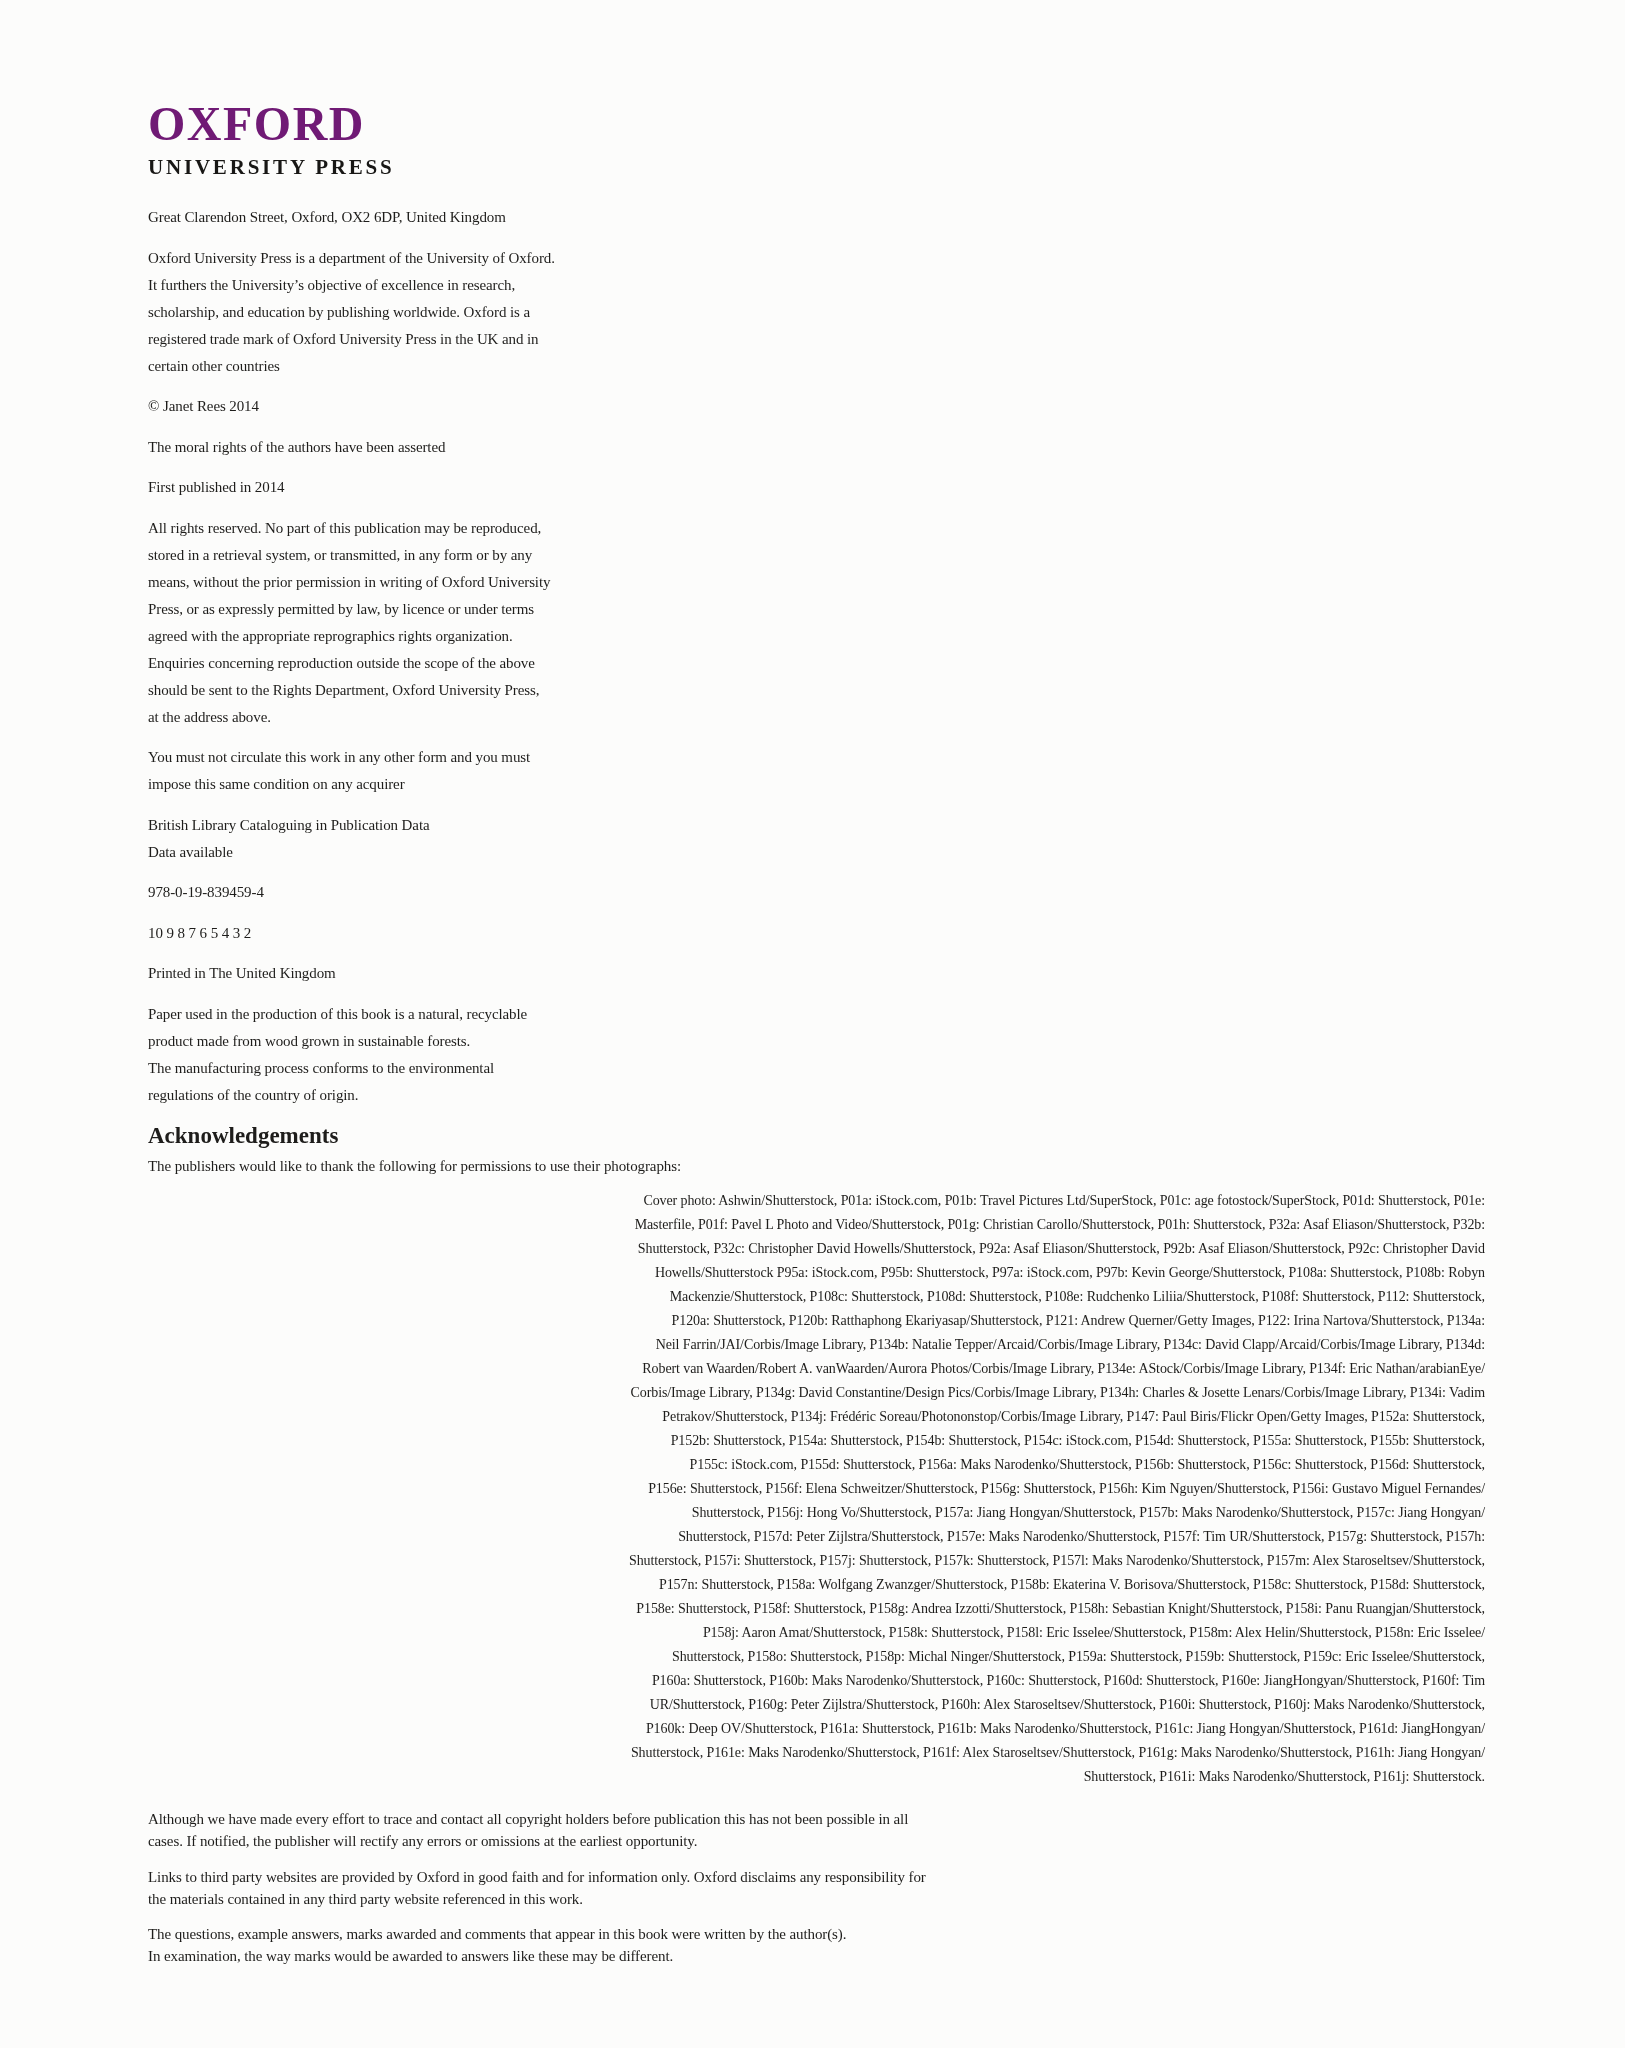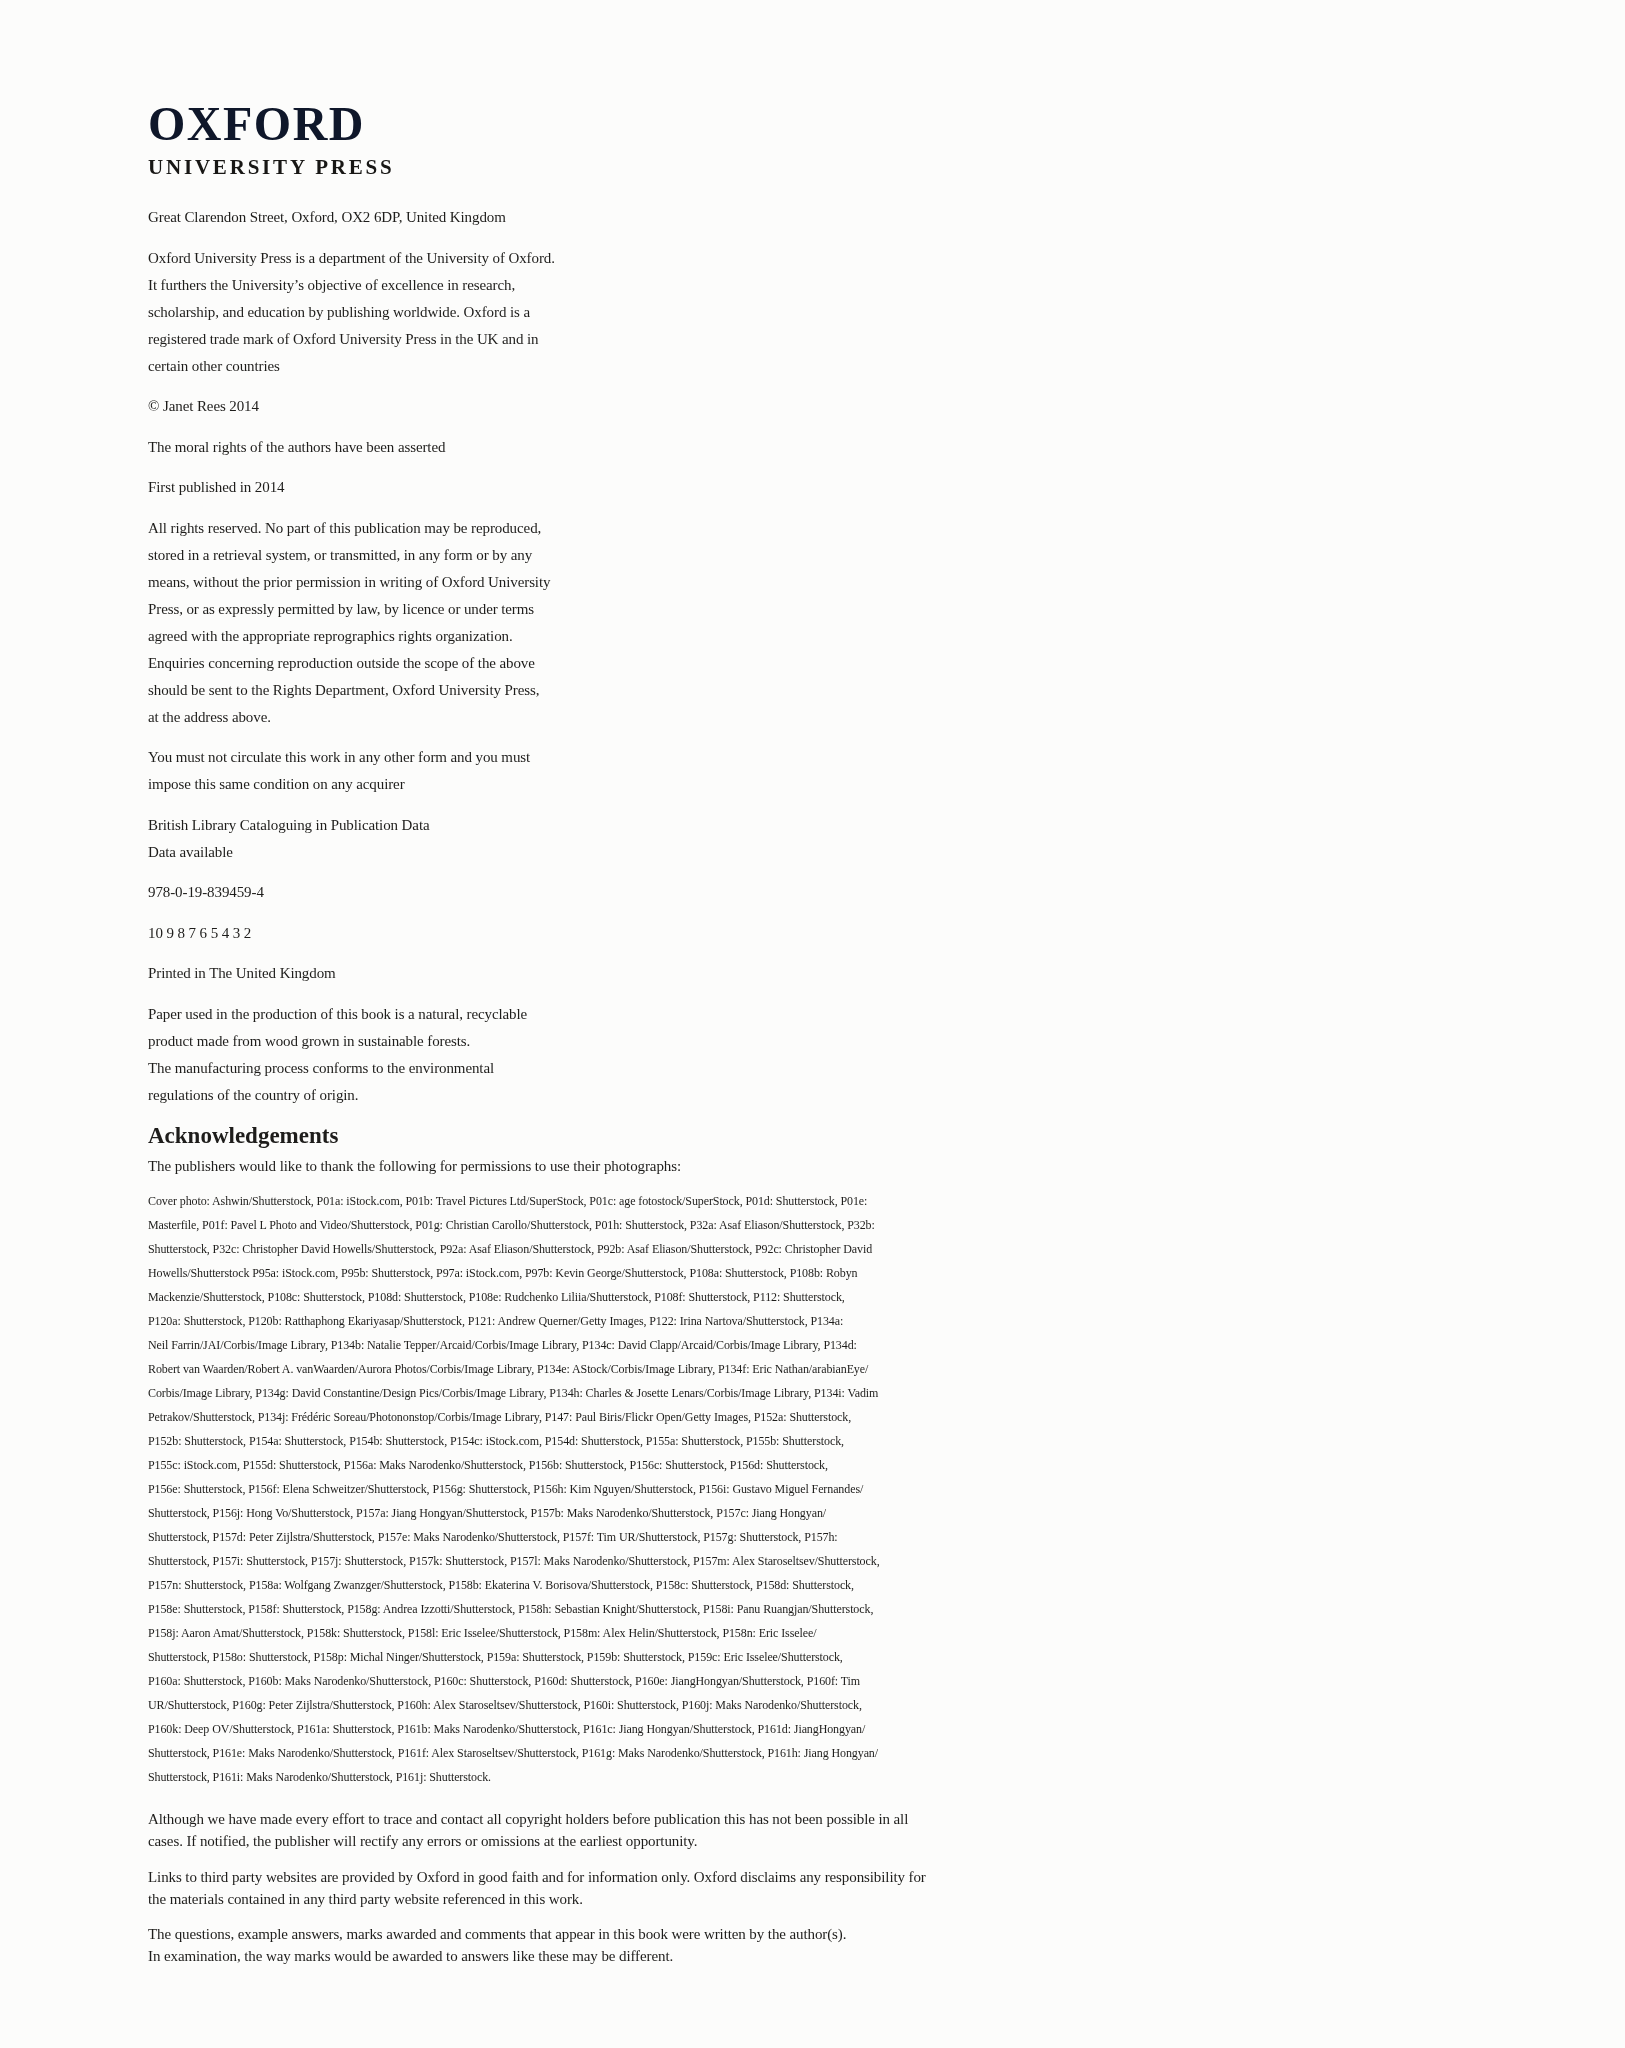--- a/index.html
+++ b/index.html
@@ -18,21 +18,21 @@
     box-sizing: border-box;
     width: 1625px;
     height: 2048px;
     padding: 100px 140px 0 148px;
   }
   .logo-word {
     font-size: 48px;
     font-weight: 600;
     letter-spacing: 1.5px;
     line-height: 1;
-    color: #0f172a;
+    color: #701a75;
   }
   .logo-sub {
     font-size: 21px;
     font-weight: 700;
     letter-spacing: 2.8px;
     margin-top: 7px;
     color: #181715;
   }
   .body-text {
     font-size: 15px;
@@ -47,25 +47,26 @@
   .ack-heading {
     font-size: 23px;
     font-weight: 700;
     line-height: 28px;
     margin: 8px 0 3px 0;
   }
   .intro {
     margin-bottom: 9px;
   }
   .credits {
-    font-size: 12px;
+    font-size: 14px;
     line-height: 24px;
     margin: 0 0 19px 0;
     white-space: pre-line;
     letter-spacing: -0.1px;
+    text-align: right;
   }
   .wide {
     line-height: 22px;
   }
 </style>
 </head>
 <body>
 
 <div class="page">
 

